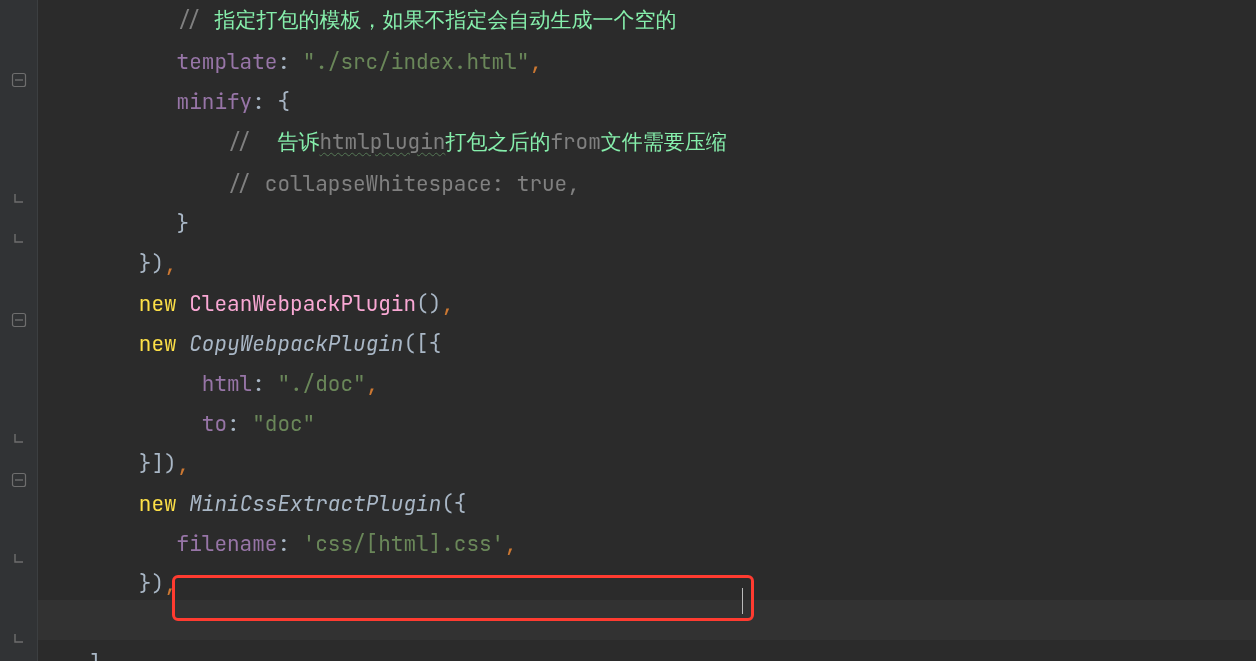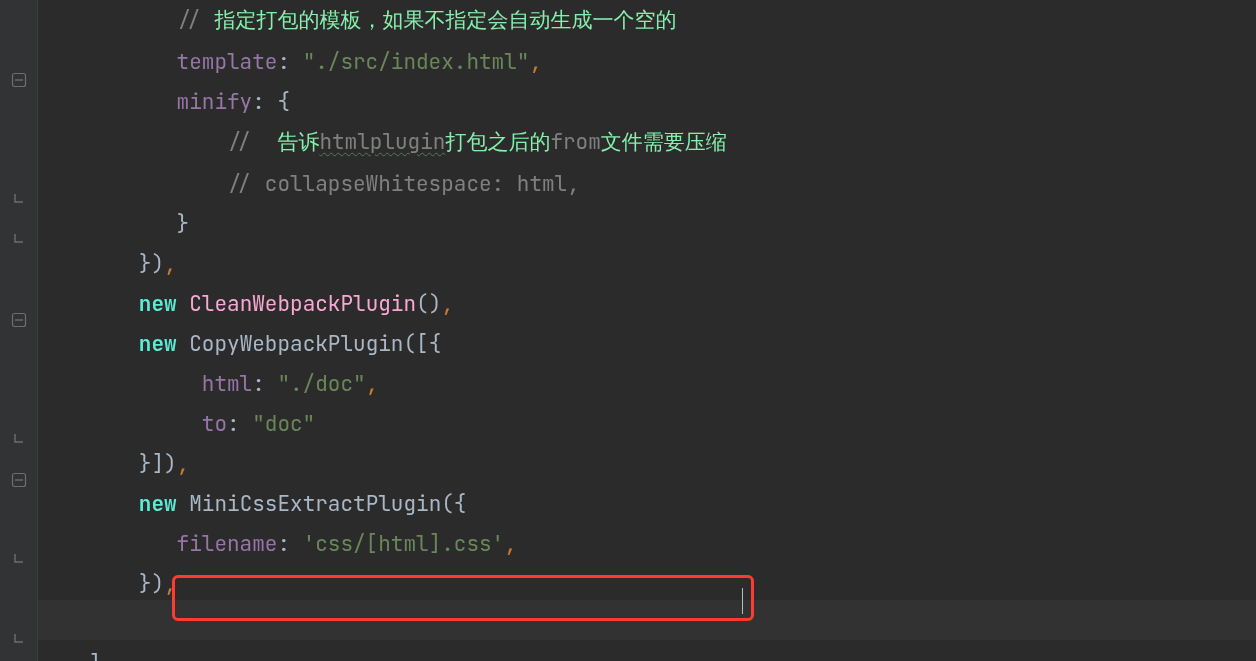--- a/index.html
+++ b/index.html
@@ -62,23 +62,23 @@
   }
   .cursor-line {
     position:absolute;
     width:1px;
     background:#bbbbbb;
   }
   
   .tok-comment   { color: #808080; }
   .tok-prop      { color: #9775a7; }           
   .tok-string    { color: #6a8759; }
-  .tok-keyword   { color: #5eead4; font-weight: bold; }
+  .tok-keyword   { color: #fde047; }
   .tok-classname { color: #f9a8d4; }
-  .tok-classital { color: #a9b7c6; }
+  .tok-classital { color: #a9b7c6; font-style: italic; }
   .tok-punct     { color: #cc7832; }           
   .tok-default   { color: #a9b7c6; }
   .tok-brace     { color: #a9b7c6; }
   .tok-paren-hi  { background:#3b514d; color:#ffef28; padding:0 1px; border-radius:2px;}
   .tok-cjk       { color: #86efac; font-family: Liberation Mono, monospace; }
   .underline-wavy {
     text-decoration: underline wavy #557755;
     text-decoration-thickness: 1px;
     text-underline-offset: 3px;
   }
@@ -135,21 +135,21 @@
       </div>
     </div>
 
   <div class="code-area">
     <div class="current-line-bg" style="top: 600px;"></div>
 
     <pre class="code"><span class="line"><span>           </span><span class="tok-comment">// </span><span class="tok-cjk">指定打包的模板，如果不指定会自动生成一个空的</span></span>
 <span class="line"><span>           </span><span class="tok-prop">template</span><span class="tok-default">: </span><span class="tok-string">"./src/index.html"</span><span class="tok-punct">,</span></span>
 <span class="line"><span>           </span><span class="tok-prop">minify</span><span class="tok-default">: </span><span class="tok-brace">{</span></span>
 <span class="line"><span>               </span><span class="tok-comment">//  </span><span class="tok-cjk">告诉</span><span class="tok-comment underline-wavy">htmlplugin</span><span class="tok-cjk">打包之后的</span><span class="tok-comment">from</span><span class="tok-cjk">文件需要压缩</span></span>
-<span class="line"><span>               </span><span class="tok-comment">// </span><span class="tok-comment">collapseWhitespace: html</span><span class="tok-comment">,</span></span>
+<span class="line"><span>               </span><span class="tok-comment">// </span><span class="tok-comment">collapseWhitespace: true</span><span class="tok-comment">,</span></span>
 <span class="line"><span>           </span><span class="tok-brace">}</span></span>
 <span class="line"><span>        </span><span class="tok-brace">})</span><span class="tok-punct">,</span></span>
 <span class="line"><span>        </span><span class="tok-keyword">new</span><span> </span><span class="tok-classname">CleanWebpackPlugin</span><span class="tok-default">()</span><span class="tok-punct">,</span></span>
 <span class="line"><span>        </span><span class="tok-keyword">new</span><span> </span><span class="tok-classital">CopyWebpackPlugin</span><span class="tok-default">([{</span></span>
 <span class="line"><span>             </span><span class="tok-prop">html</span><span class="tok-default">: </span><span class="tok-string">"./doc"</span><span class="tok-punct">,</span></span>
 <span class="line"><span>             </span><span class="tok-prop">to</span><span class="tok-default">: </span><span class="tok-string">"doc"</span></span>
 <span class="line"><span>        </span><span class="tok-brace">}])</span><span class="tok-punct">,</span></span>
 <span class="line"><span>        </span><span class="tok-keyword">new</span><span> </span><span class="tok-classital">MiniCssExtractPlugin</span><span class="tok-default">({</span></span>
 <span class="line"><span>           </span><span class="tok-prop">filename</span><span class="tok-default">: </span><span class="tok-string">'css/[html].css'</span><span class="tok-punct">,</span></span>
 <span class="line"><span>        </span><span class="tok-brace">})</span><span class="tok-punct">,</span></span>

